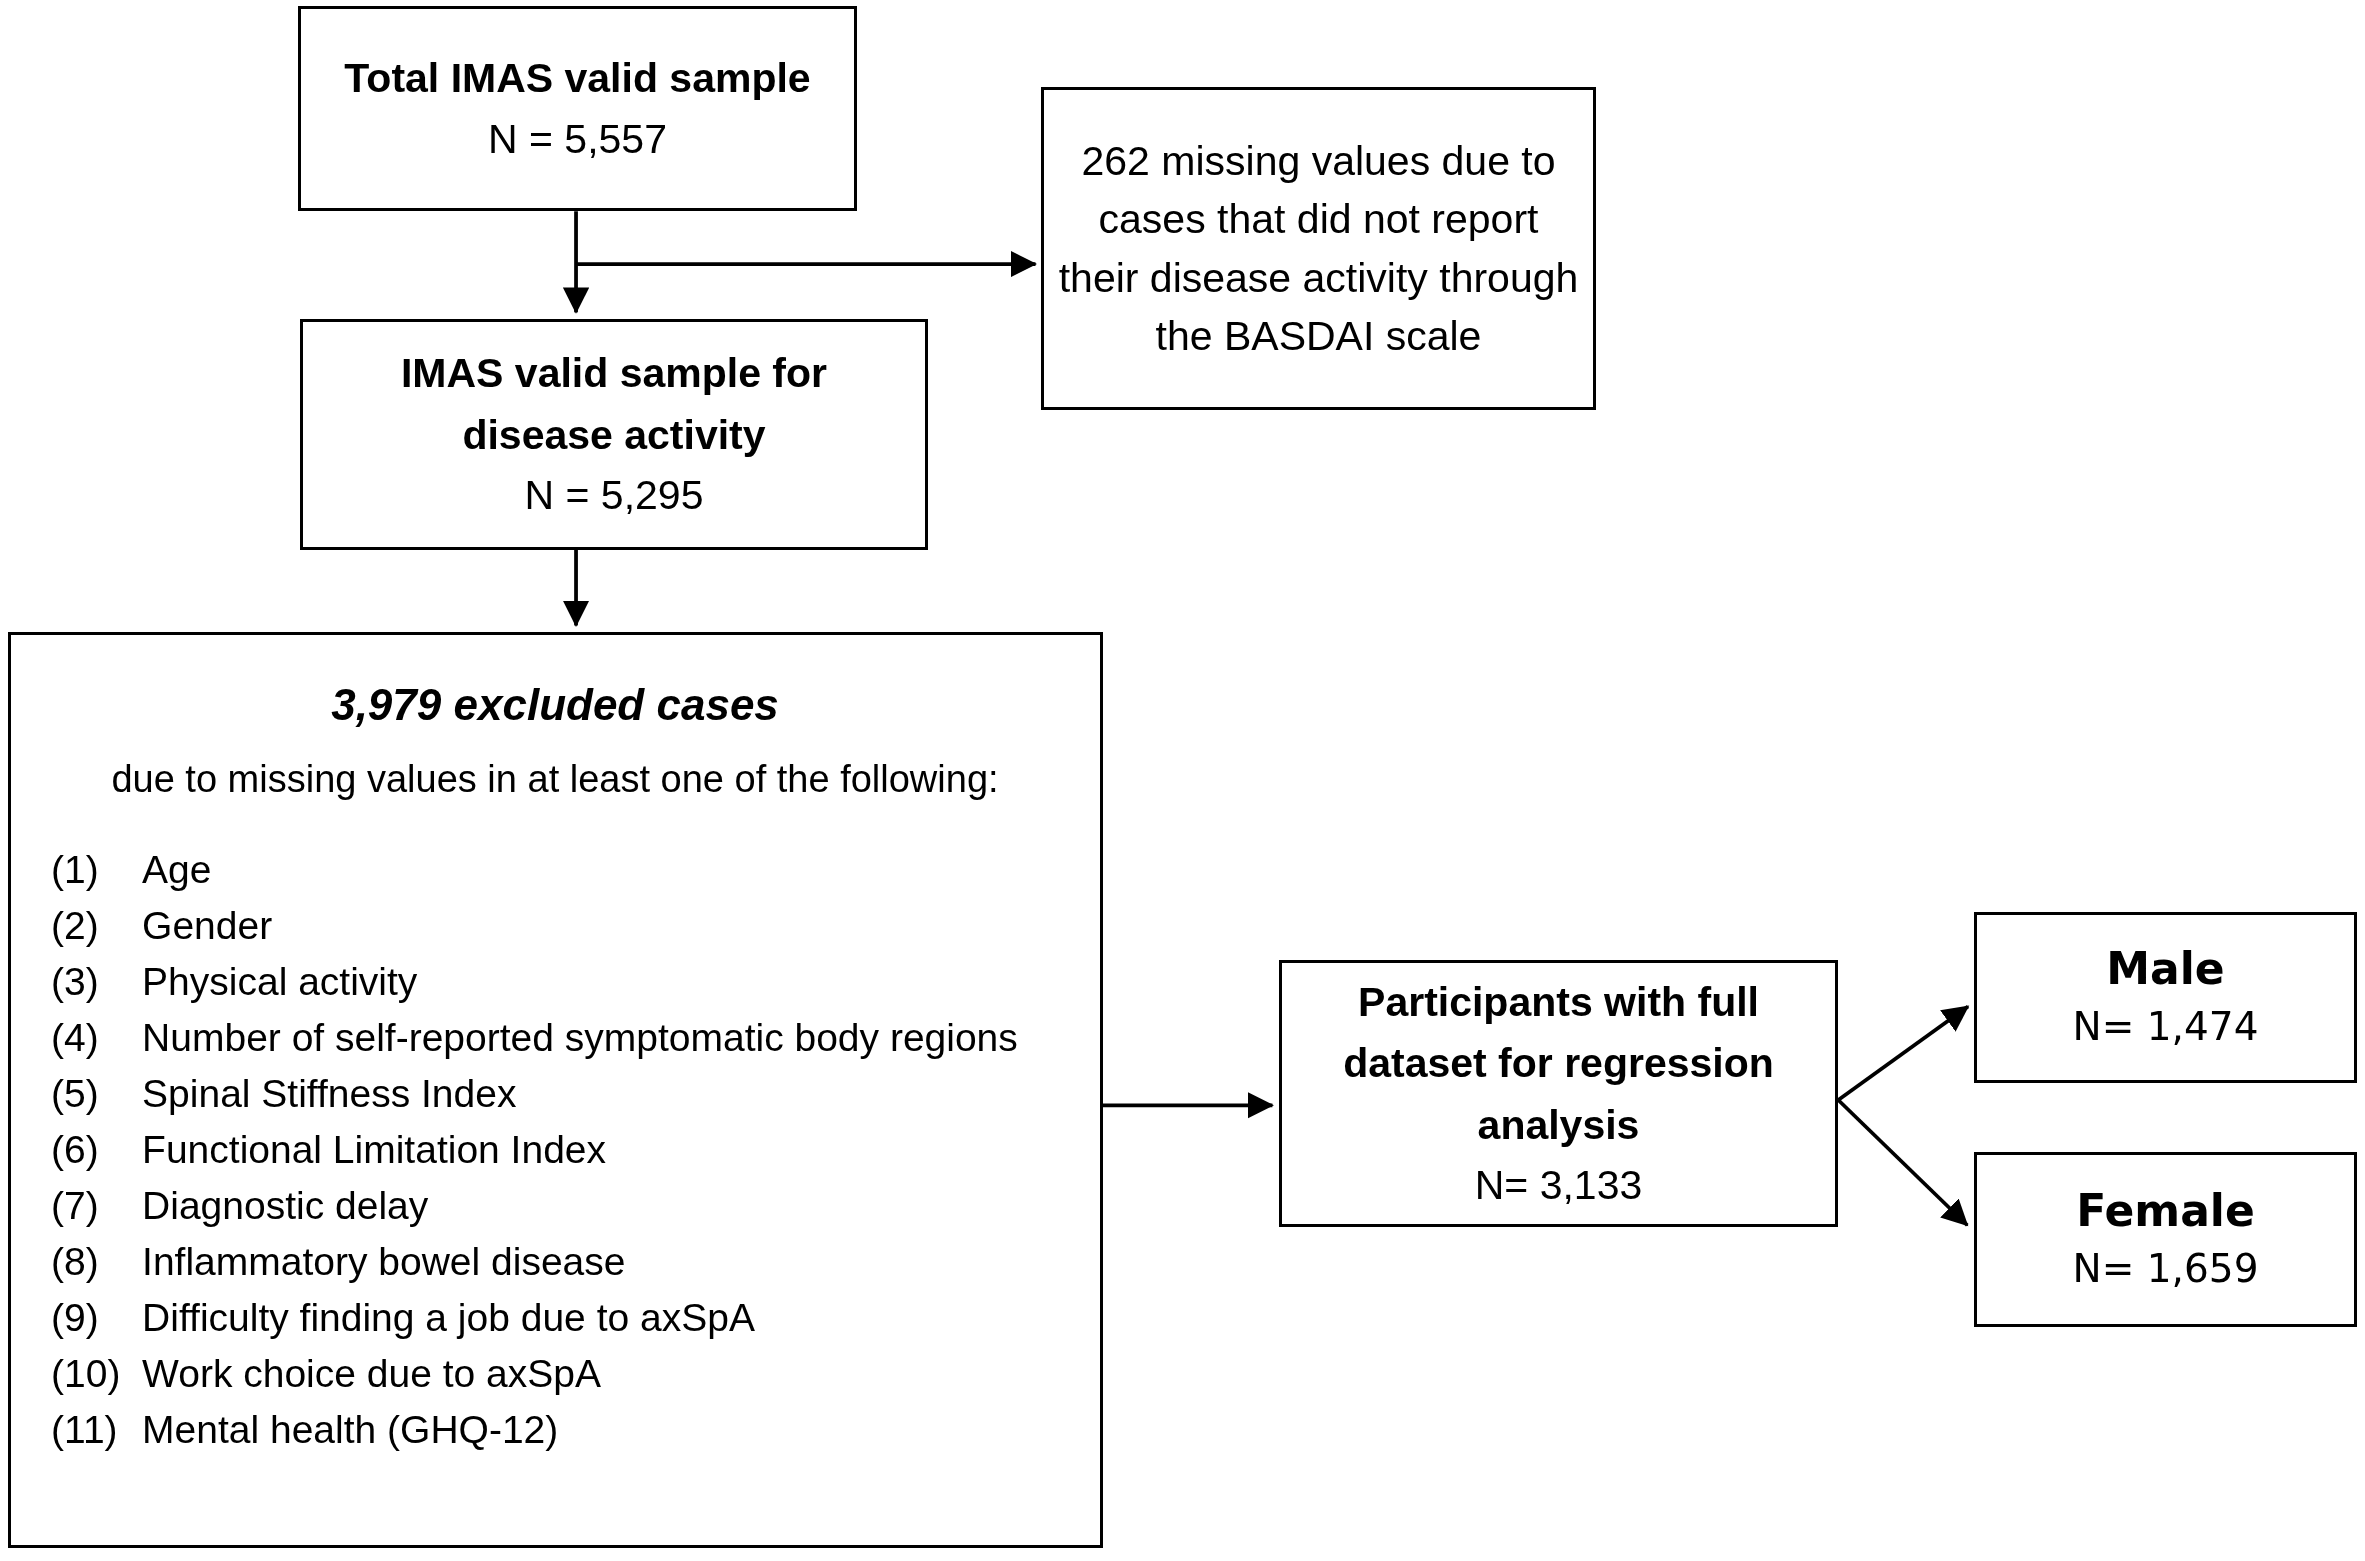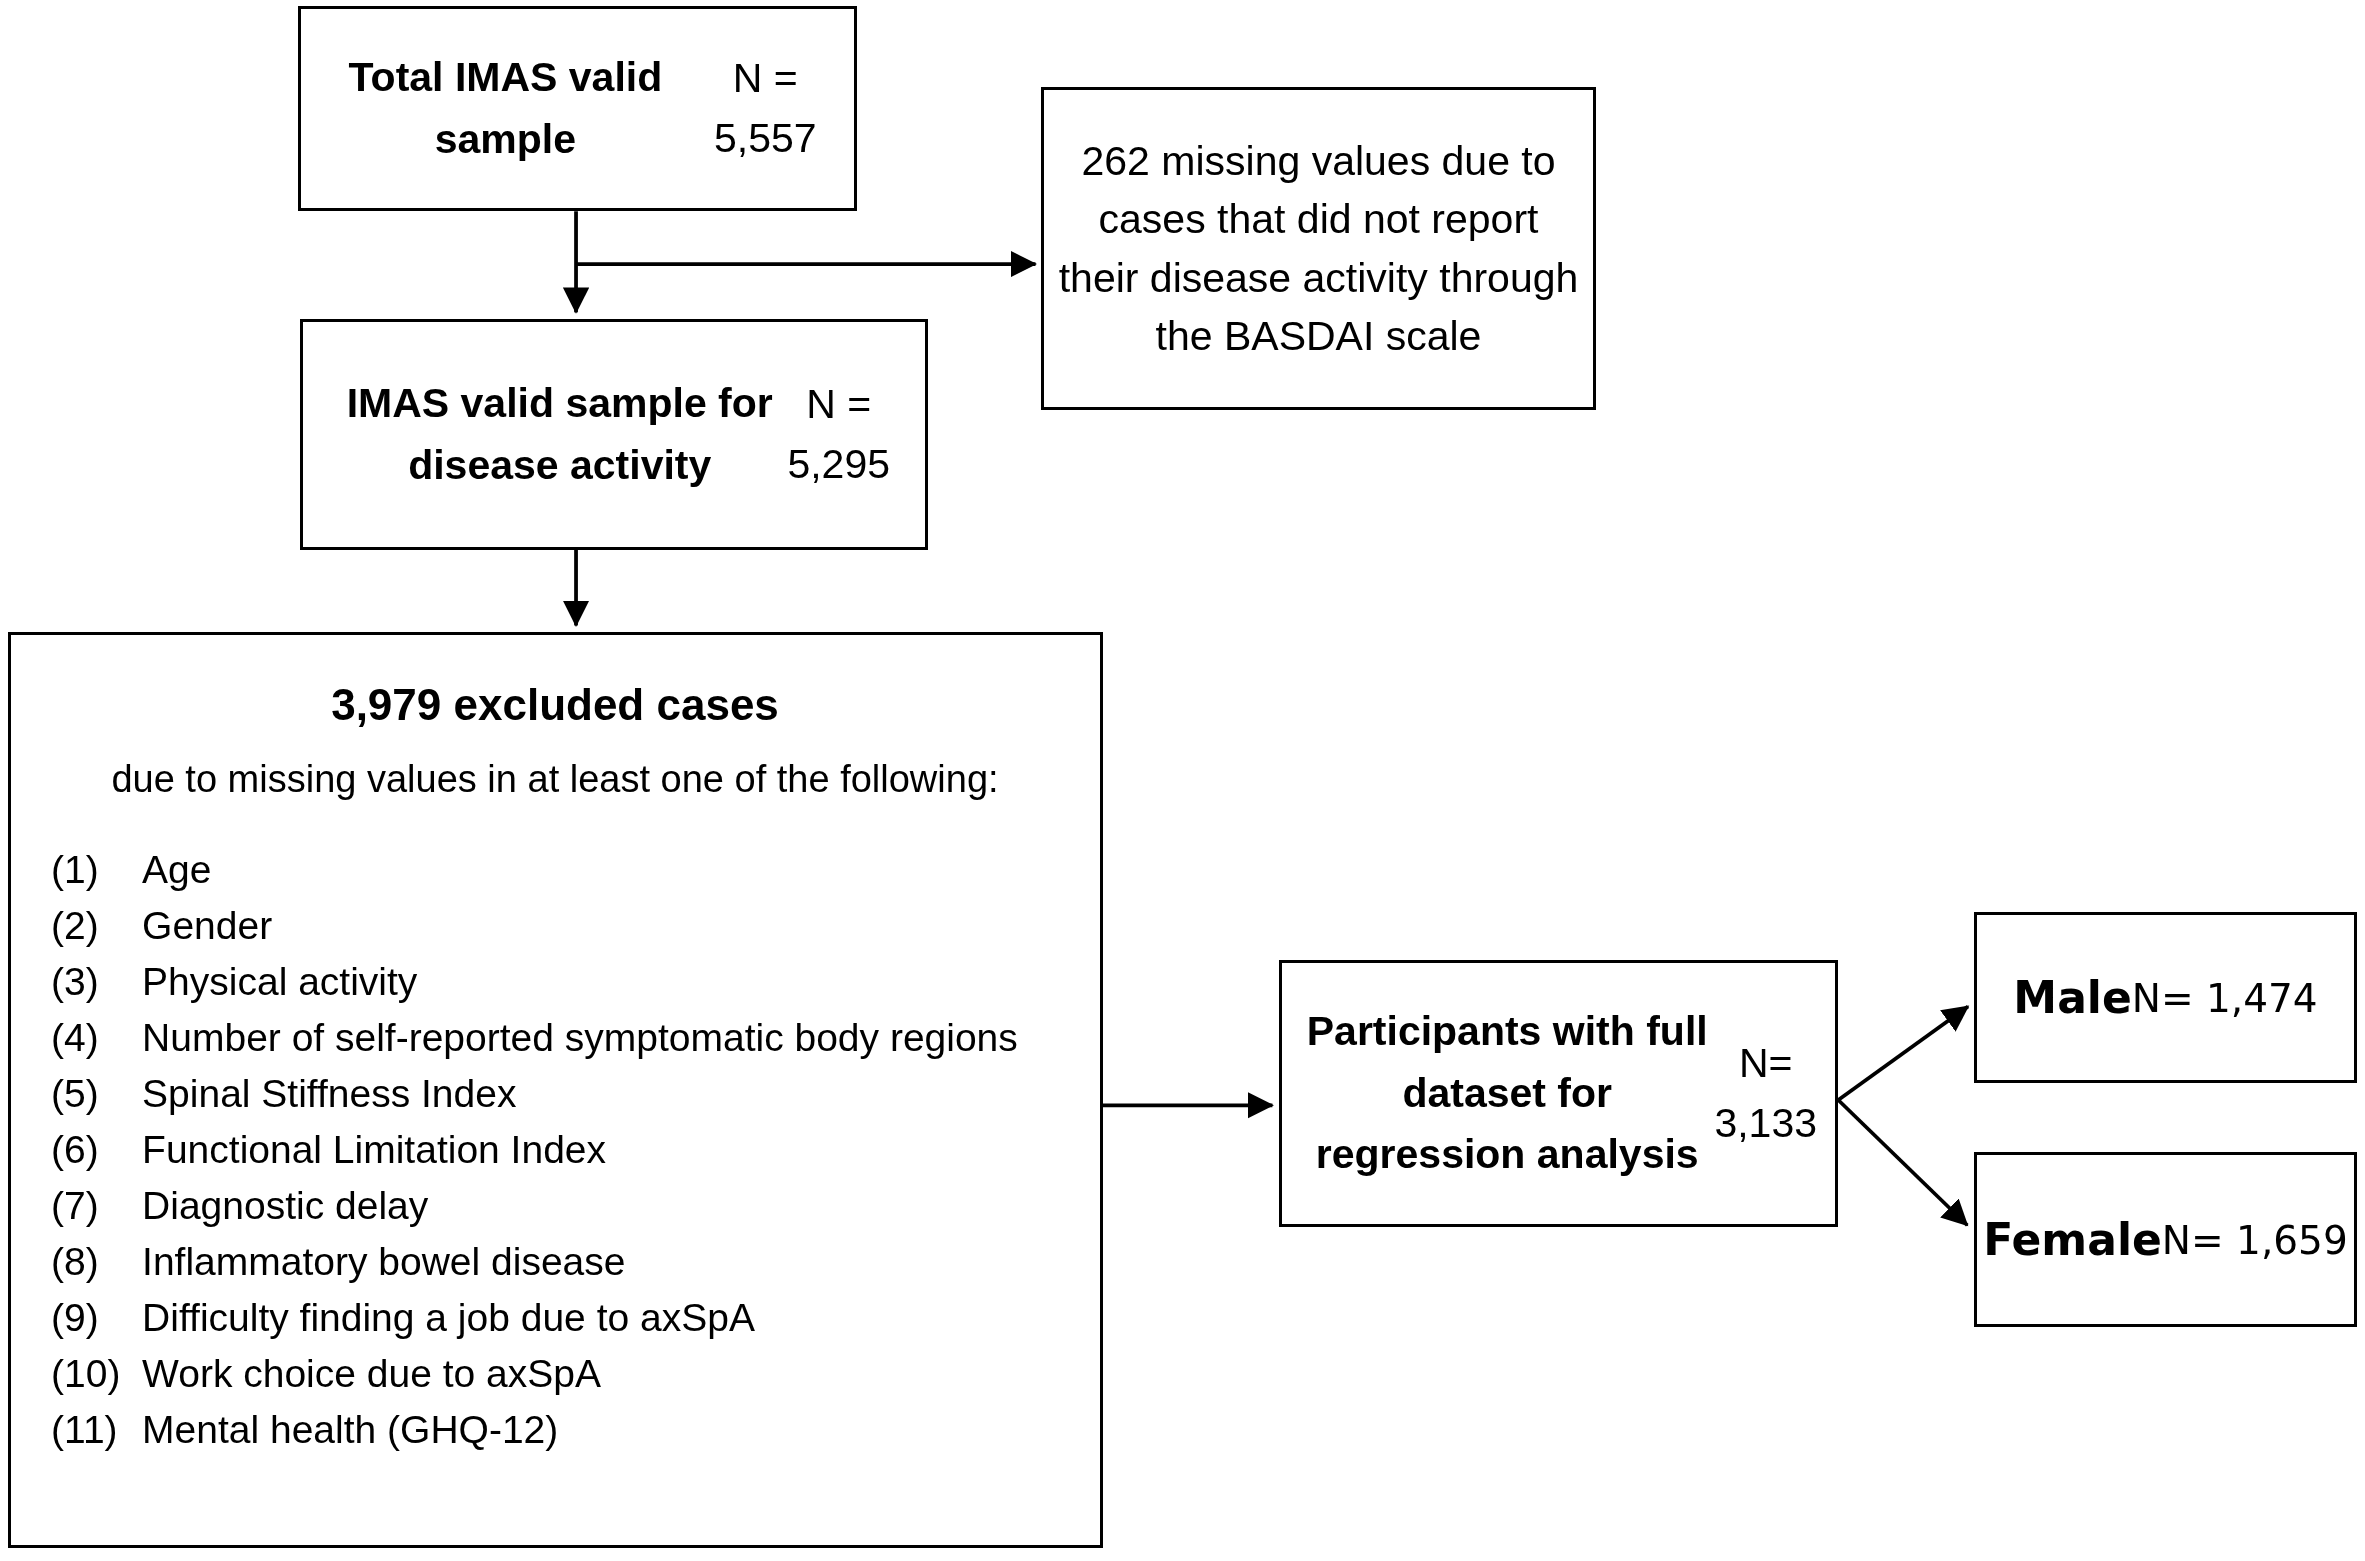--- a/index.html
+++ b/index.html
@@ -15,21 +15,21 @@
     font-family: "Liberation Sans", sans-serif;
     color: #000000;
     overflow: hidden;
   }
   .flow-box {
     position: absolute;
     box-sizing: border-box;
     border: 3px solid #000000;
     background: #ffffff;
     display: flex;
-    flex-direction: row;
+    flex-direction: column;
     align-items: center;
     justify-content: center;
     text-align: center;
   }
   .box-title {
     font-weight: bold;
     font-size: 41px;
     line-height: 1.5;
   }
   .box-n {
@@ -53,20 +53,21 @@
     left: 7.5px; top: 632px; width: 1095px; height: 916px;
     display: block;
     text-align: center;
     padding: 0 13.6px;
   }
   #box-excluded .big-title {
     margin-top: 44px;
     font-weight: bold;
     font-size: 44px;
     line-height: 1.2;
+    font-style: italic;
   }
   #box-excluded .big-subtitle {
     margin-top: 24px;
     font-weight: normal;
     font-size: 38px;
     line-height: 1.25;
     white-space: nowrap;
   }
   .ex-list {
     margin-top: 39px;

